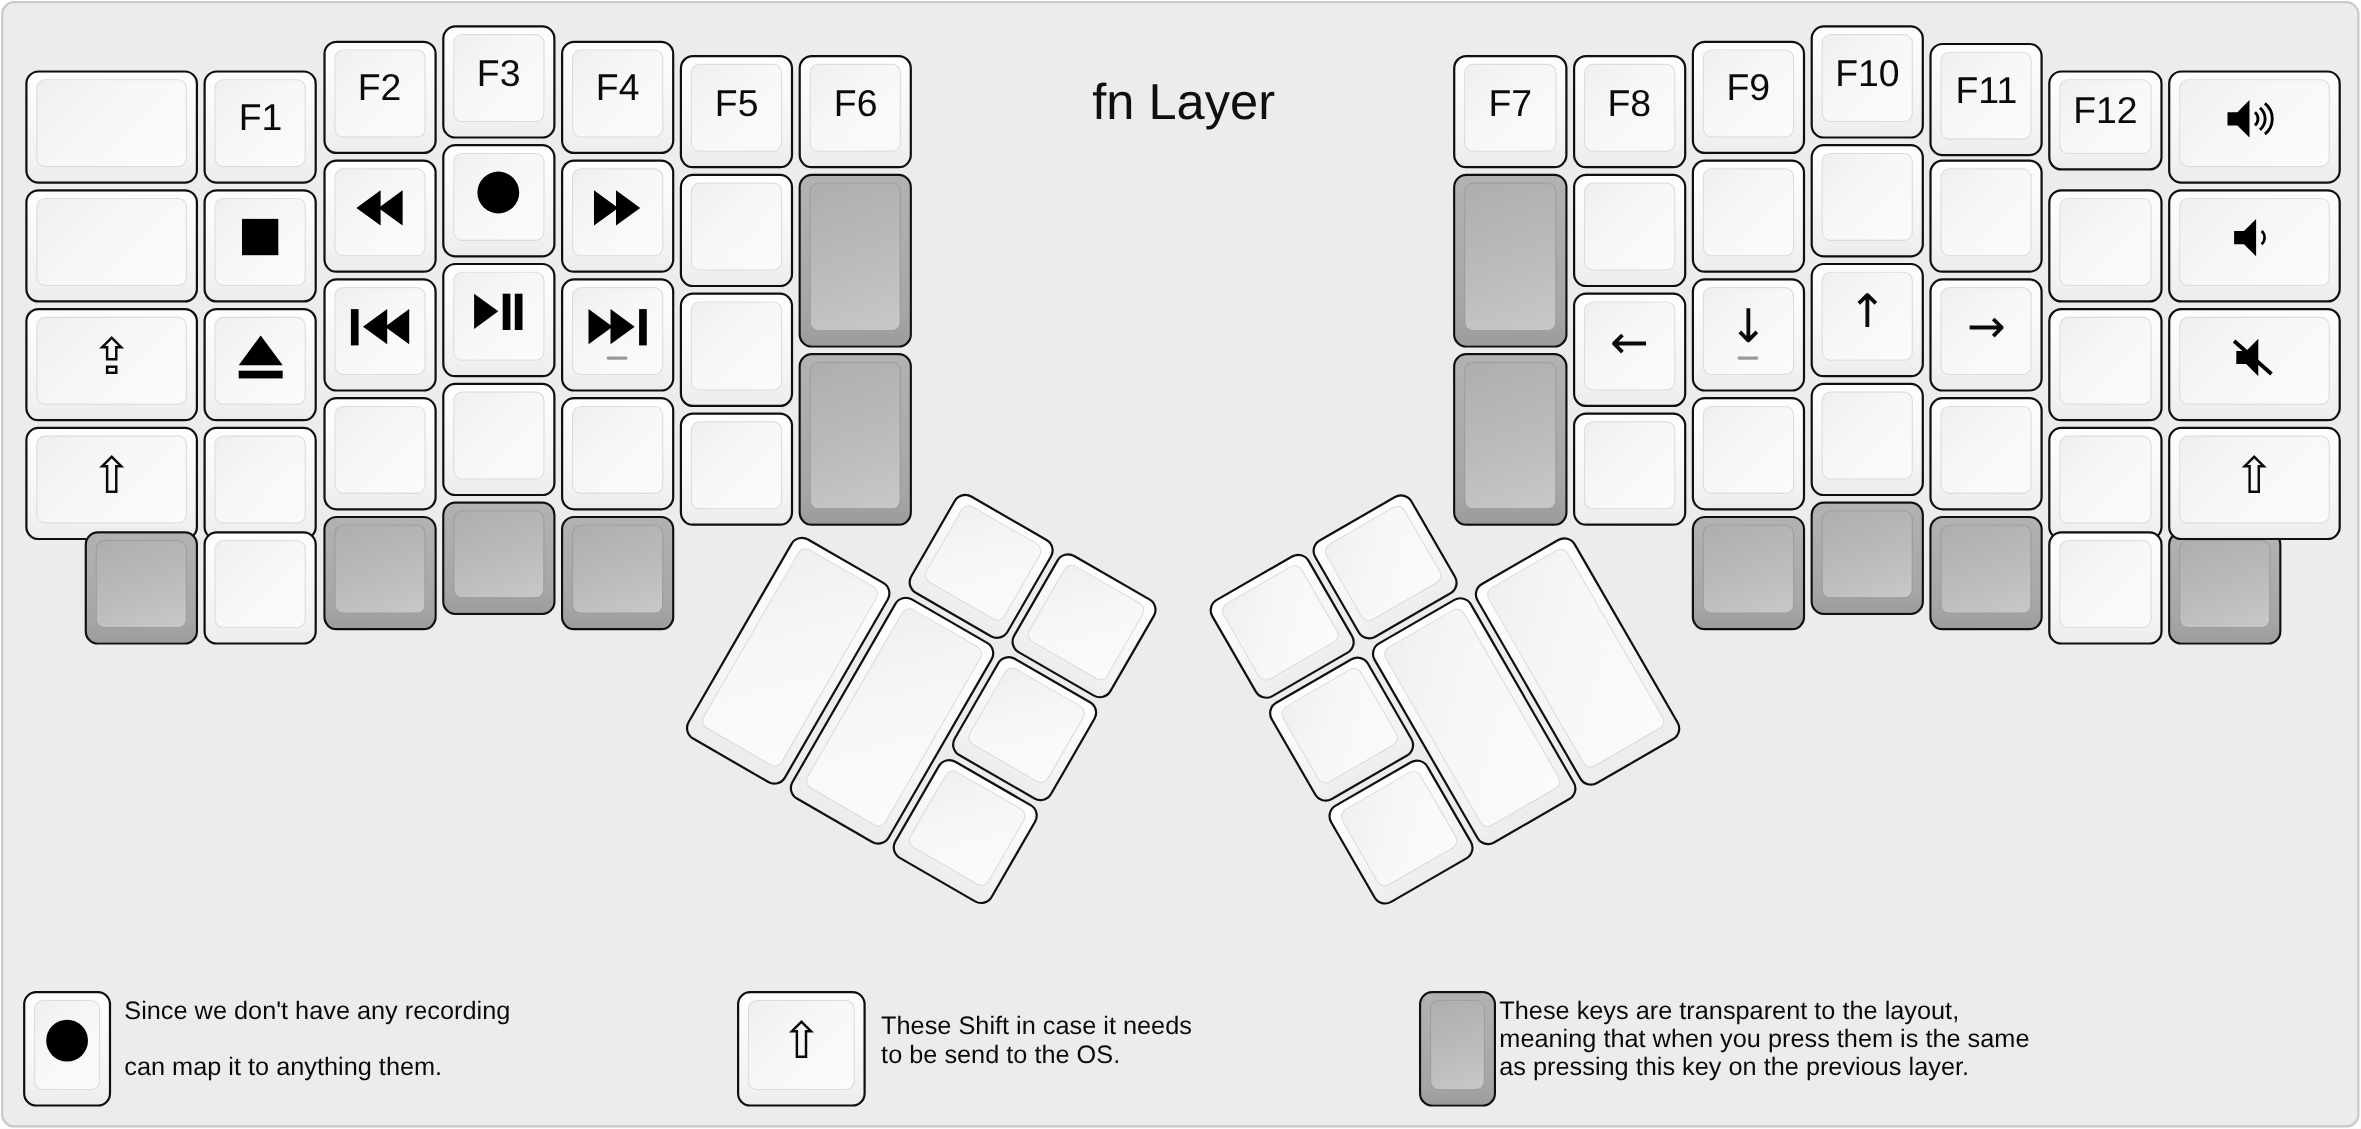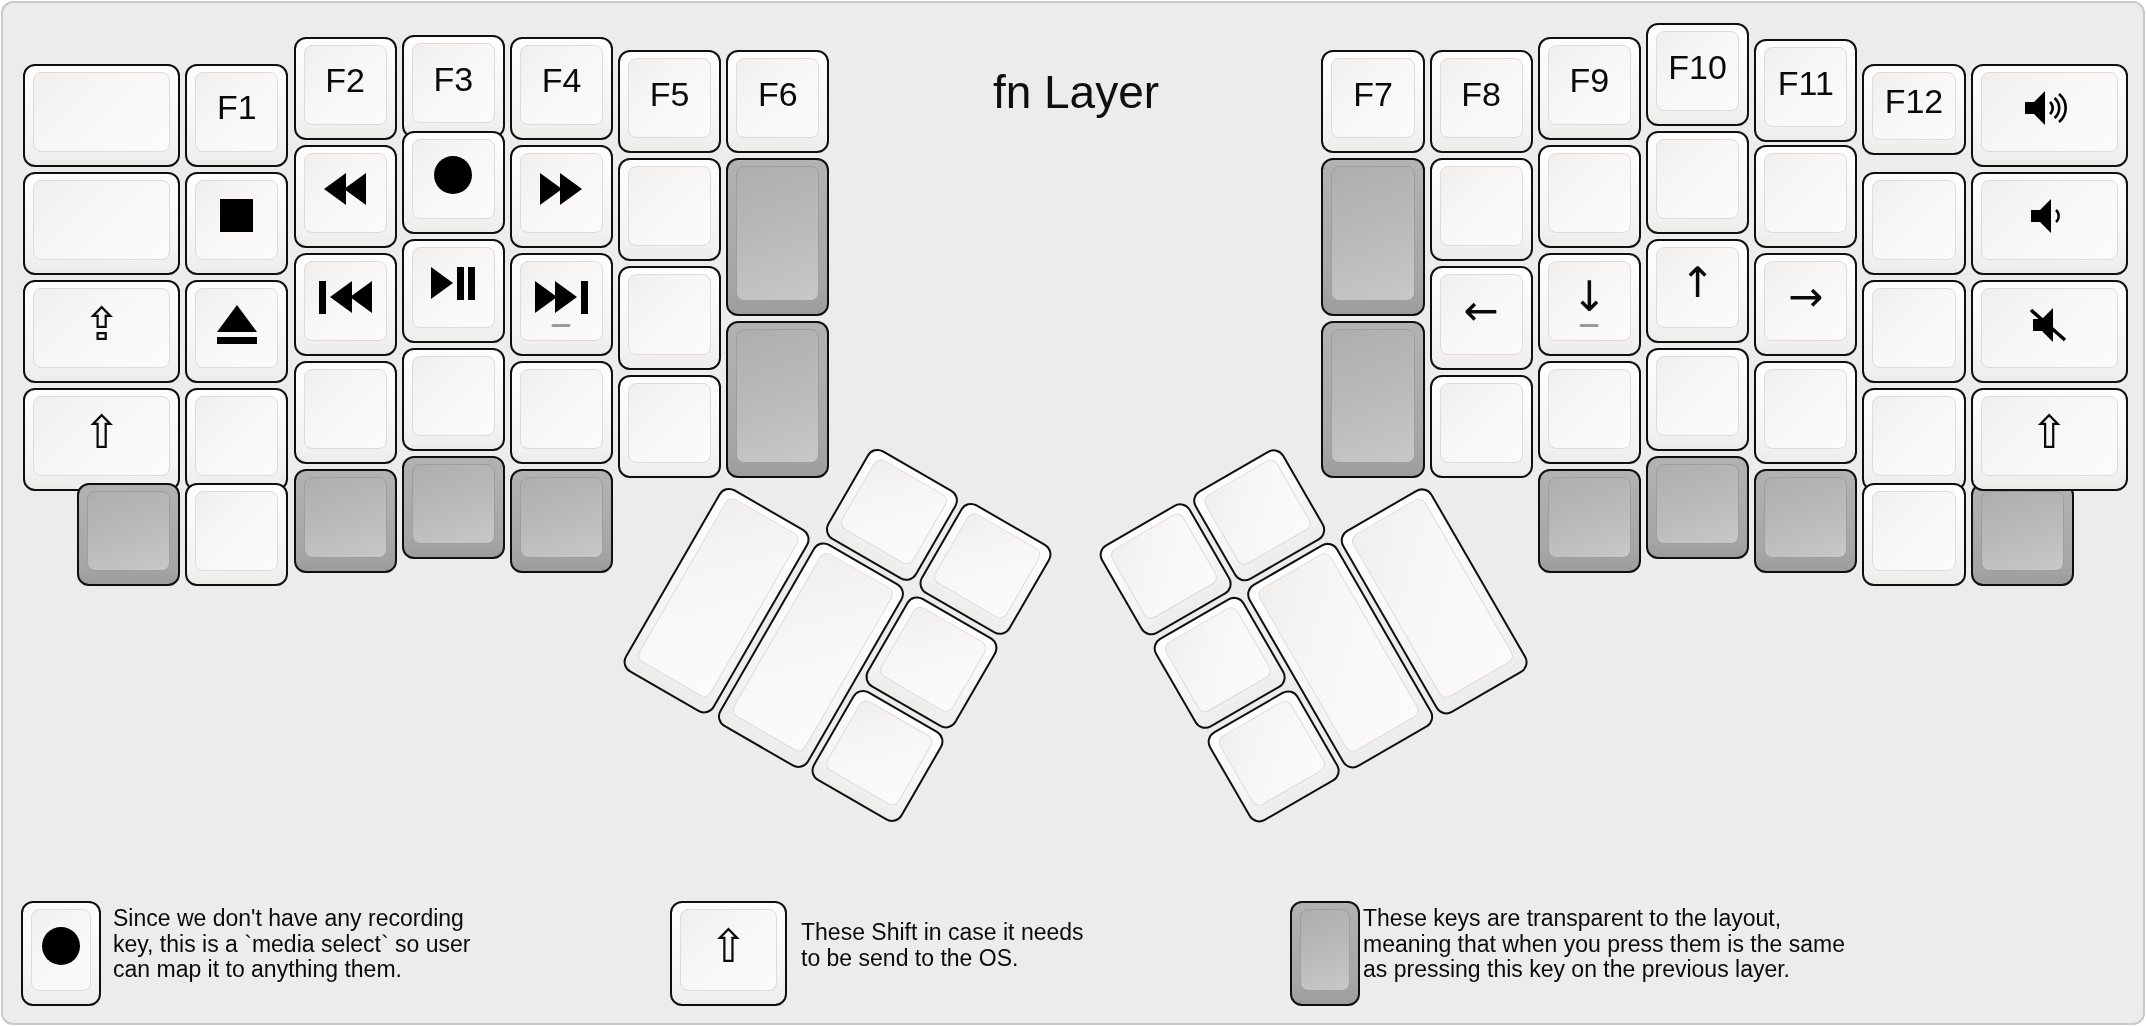--- a/index.html
+++ b/index.html
@@ -114,21 +114,21 @@
             <div class="tri-l tight"></div>
           </div>
         </div>
       </div>
       <div class="key" style="left: 290.5px; top: 358.125px; width: 103.2px; height: 103.2px;">
         <div class="cap"></div>
       </div>
       <div class="key gray" style="left: 290.5px; top: 466.325px; width: 103.2px; height: 103.2px;">
         <div class="cap"></div>
       </div>
-      <div class="key" style="left: 398.7px; top: 32px; width: 103.2px; height: 103.2px;">
+      <div class="key" style="left: 398.7px; top: 20px; width: 103.2px; height: 103.2px;">
         <div class="cap">
           <span class="klabel">F3</span>
         </div>
       </div>
       <div class="key" style="left: 398.7px; top: 128.2px; width: 103.2px; height: 103.2px;">
         <div class="cap">
           <div class="icon-row">
             <div class="dot"></div>
           </div>
         </div>
@@ -408,21 +408,21 @@
       </div>
       <div class="key gray" style="left: 1287px; top: 898px; width: 70px; height: 105px;">
         <div class="cap"></div>
       </div>
     </div>
 
   <div>
     <div>
       <div class="legend-text" id="lt0" style="left: 110px; top: 903px;">
         <span>Since we don't have any recording</span><br>
-        <span>key, this is a `media select` so user</span><br>
+        <br>
         <span>can map it to anything them.</span>
       </div>
     </div>
     <div>
       <div class="legend-text" id="lt1" style="left: 798px; top: 917px;">
         <span>These Shift in case it needs</span><br>
         <span>to be send to the OS.</span>
       </div>
     </div>
     <div>

